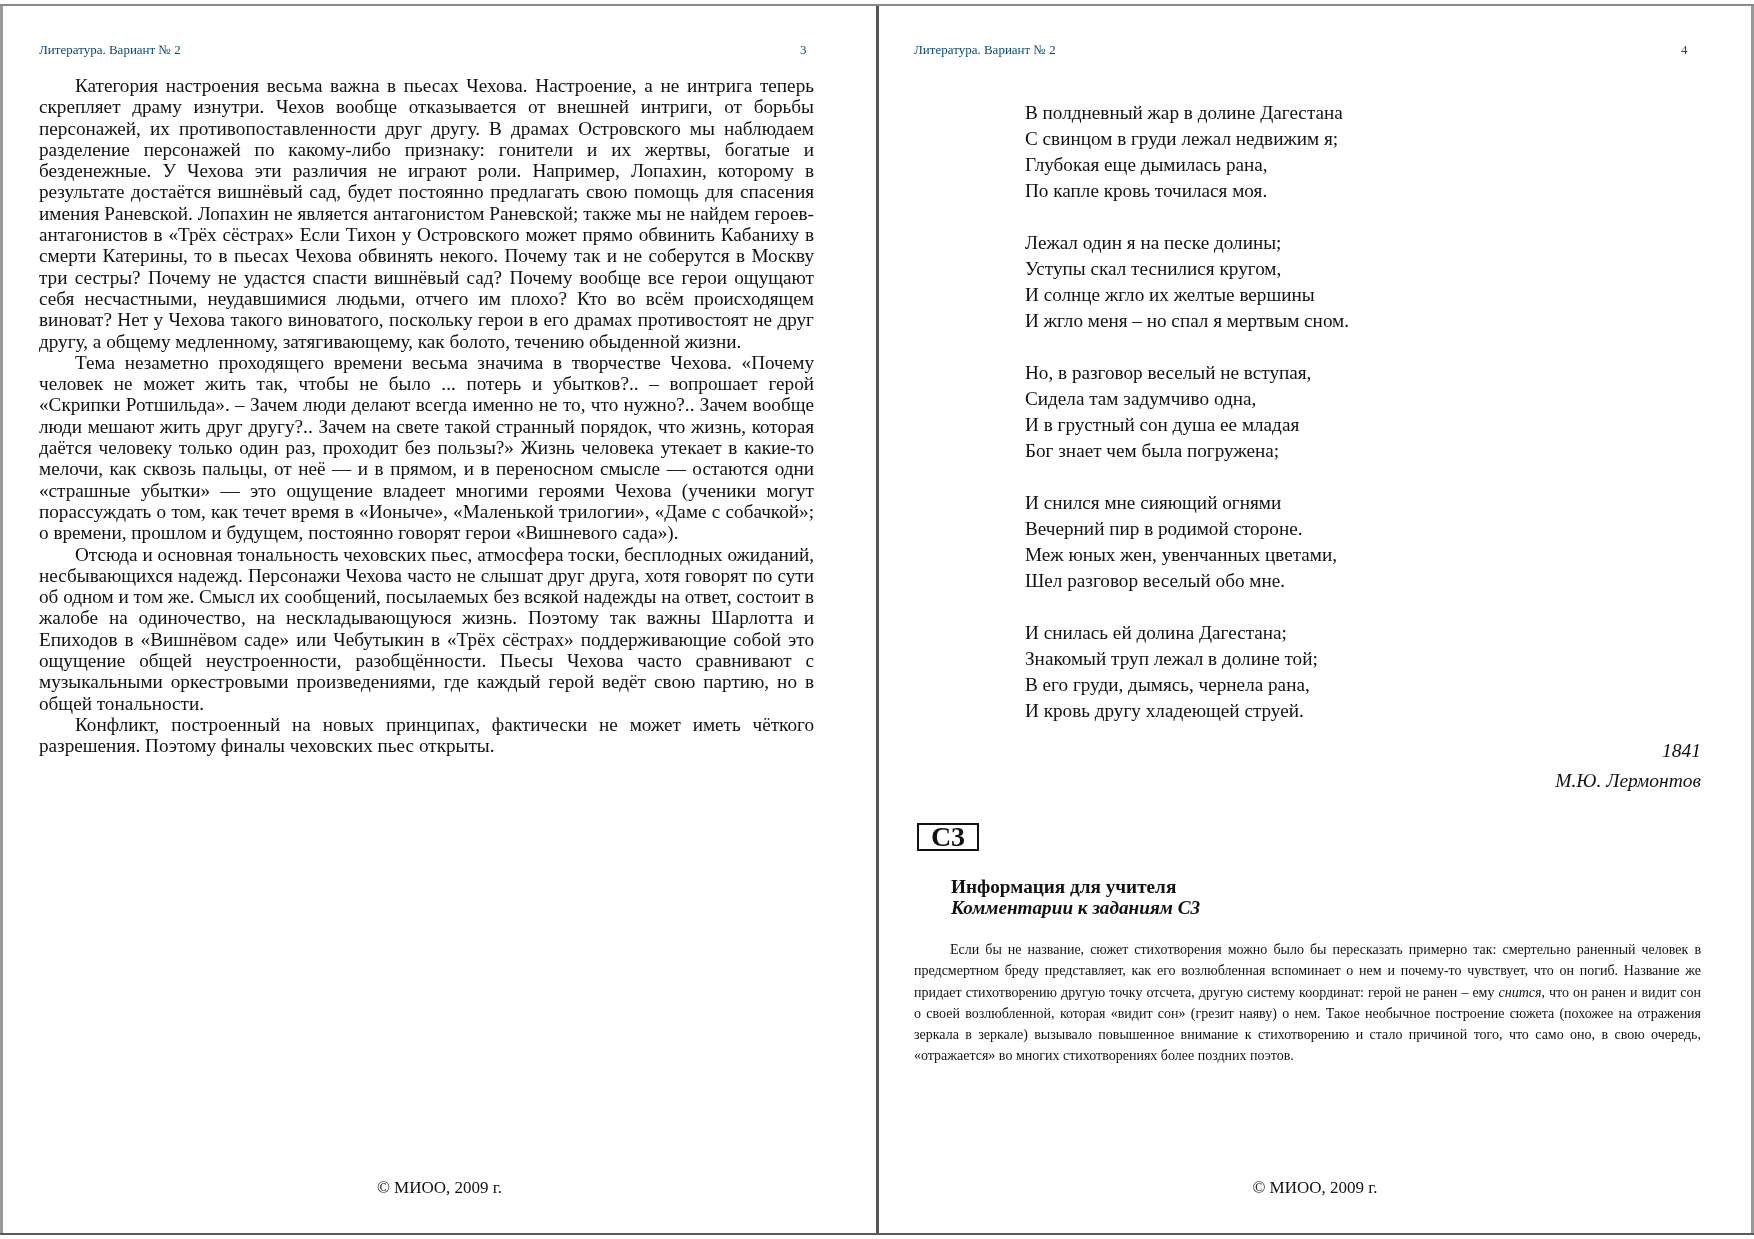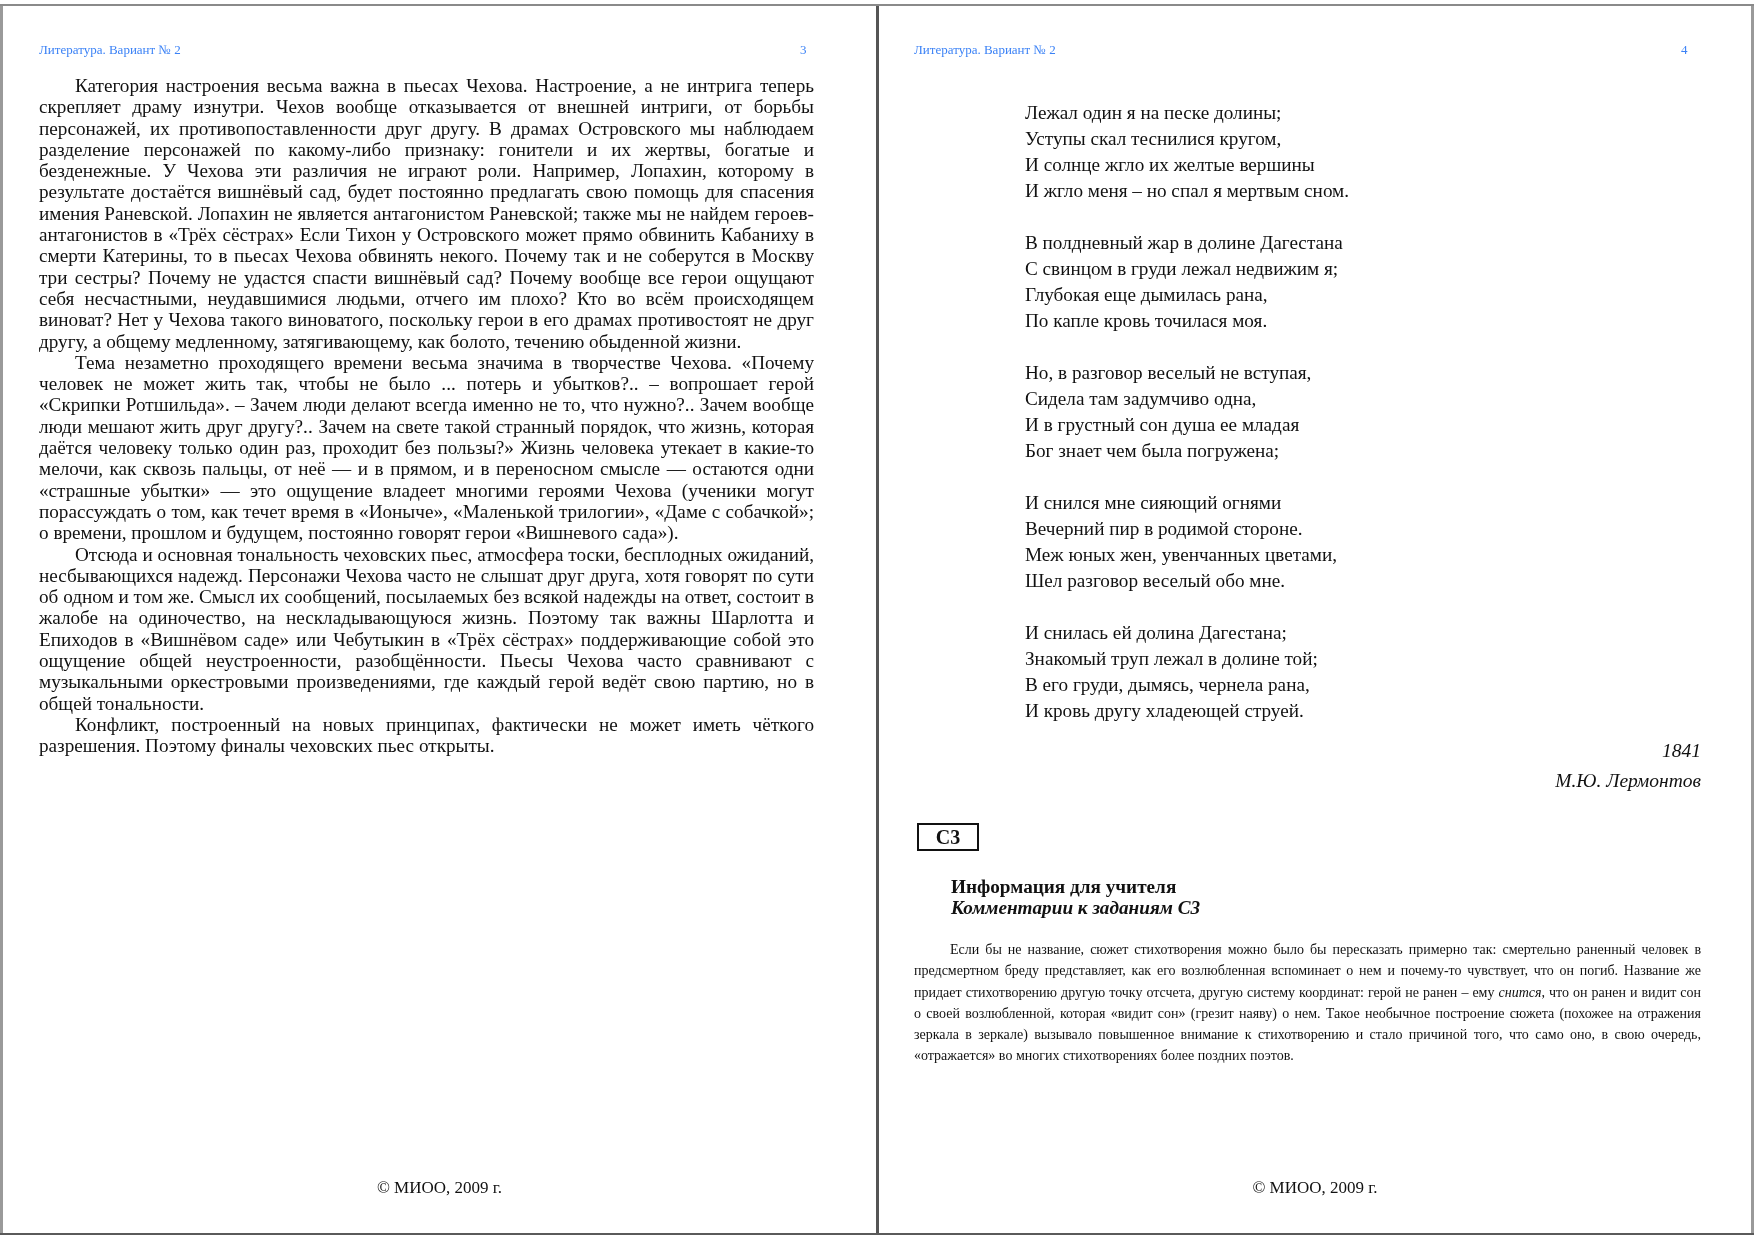--- a/index.html
+++ b/index.html
@@ -14,21 +14,21 @@
   .frame-top { position: absolute; left: 0; top: 4px; width: 1754px; height: 2px; background: #8a8a8a; }
   .frame-bottom { position: absolute; left: 0; top: 1233px; width: 1754px; height: 2px; background: #5a5a5a; }
   .page {
     position: absolute; top: 6px; height: 1227px;
     background: #fff;
     box-sizing: border-box;
   }
   .page.left { left: 0; width: 876px; border-left: 3px solid #9a9a9a; }
   .page.right { left: 876px; width: 878px; border-left: 3px solid #555; border-right: 3px solid #9a9a9a; }
 
-  .hdr { position: absolute; top: 36px; font-size: 13px; color: #3b82f6; }
+  .hdr { position: absolute; top: 36px; font-size: 13px; color: #0c4a6e; }
   .hdr-title { left: 36px; }
   .hdr-num { font-size: 13px; }
   .page.left .hdr-num { left: 797px; }
   .page.right .hdr-title { left: 35px; }
   .page.right .hdr-num { left: 802px; }
 
   .footer { position: absolute; top: 1172px; font-size: 17px; width: 100%; text-align: center; }
 
   .prose {
     position: absolute; left: 36px; top: 69px; width: 775px;
@@ -43,21 +43,21 @@
   .poem { position: absolute; left: 146px; top: 94px; font-size: 19.2px; line-height: 26px; }
   .stanza { margin-bottom: 26px; }
   .stanza div { white-space: nowrap; }
 
   .poem-date { position: absolute; right: 50px; top: 734px; font-style: italic; font-size: 19.5px; }
   .poem-author { position: absolute; right: 50px; top: 764px; font-style: italic; font-size: 19.5px; }
 
   .task-box {
     position: absolute; left: 38px; top: 817px; width: 62px; height: 28px;
     border: 2px solid #111; box-sizing: border-box;
-    font-weight: bold; font-size: 20px; text-align: center; line-height: 24px;
+    font-weight: bold; font-size: 28px; text-align: center; line-height: 24px;
   }
   .task-text {
     position: absolute; left: 120px; top: 818px; width: 702px;
     font-size: 19.2px; line-height: 21px; text-align: justify;
     text-align-last: left;
     border-bottom: 1px solid #111; padding-bottom: 1px;
   }
   .teacher-title { position: absolute; left: 72px; top: 870px; font-weight: bold; font-size: 19.2px; }
   .teacher-sub { position: absolute; left: 72px; top: 891px; font-weight: bold; font-style: italic; font-size: 19.2px; }
 
@@ -88,30 +88,30 @@
   <div class="footer">© МИОО, 2009 г.</div>
 </div>
 
 <div class="page right">
   <div class="hdr hdr-title">Литература. Вариант № 2</div>
   <div class="hdr hdr-num">4</div>
 
 
   <div class="poem">
     <div class="stanza">
+      <div>В полдневный жар в долине Дагестана</div>
+      <div>С свинцом в груди лежал недвижим я;</div>
+      <div>Глубокая еще дымилась рана,</div>
+      <div>По капле кровь точилася моя.</div>
+    </div>
+    <div class="stanza">
       <div>Лежал один я на песке долины;</div>
       <div>Уступы скал теснилися кругом,</div>
       <div>И солнце жгло их желтые вершины</div>
       <div>И жгло меня – но спал я мертвым сном.</div>
-    </div>
-    <div class="stanza">
-      <div>В полдневный жар в долине Дагестана</div>
-      <div>С свинцом в груди лежал недвижим я;</div>
-      <div>Глубокая еще дымилась рана,</div>
-      <div>По капле кровь точилася моя.</div>
     </div>
     <div class="stanza">
       <div>Но, в разговор веселый не вступая,</div>
       <div>Сидела там задумчиво одна,</div>
       <div>И в грустный сон душа ее младая</div>
       <div>Бог знает чем была погружена;</div>
     </div>
     <div class="stanza">
       <div>И снился мне сияющий огнями</div>
       <div>Вечерний пир в родимой стороне.</div>

